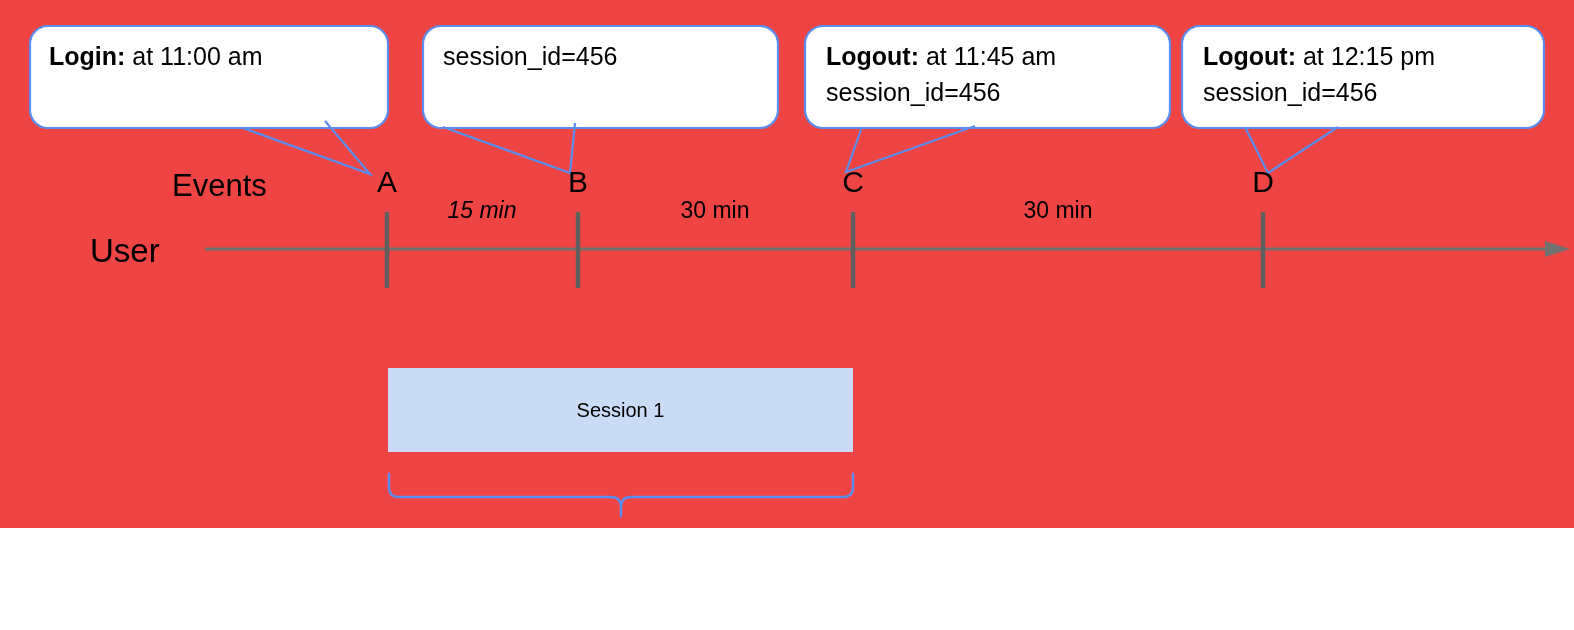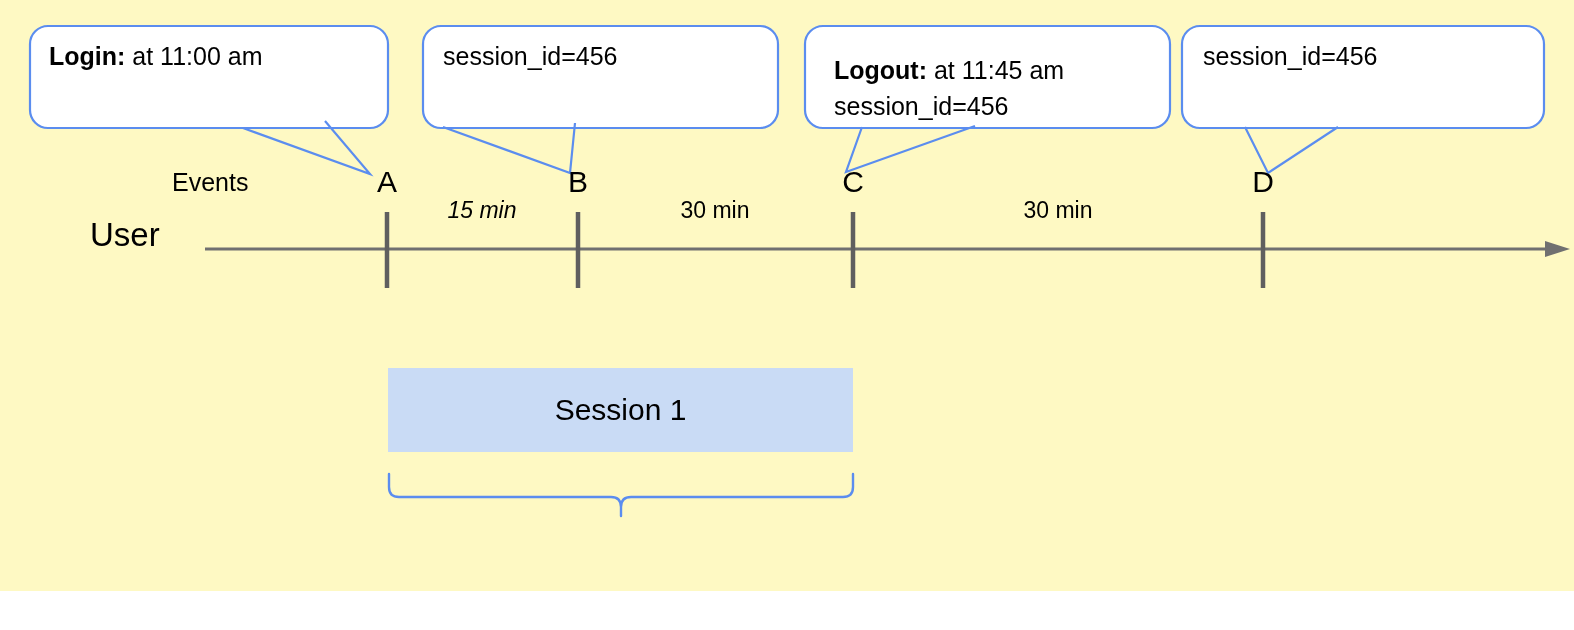--- a/index.html
+++ b/index.html
@@ -6,22 +6,22 @@
     margin: 0;
     padding: 0;
     background: #ffffff;
   }
   body {
     font-family: "Liberation Sans", sans-serif;
   }
   #canvas {
     position: relative;
     width: 1574px;
-    height: 591px;
-    background: #fef9c3;
+    height: 528px;
+    background: #ef4444;
     overflow: hidden;
   }
   svg.layer {
     position: absolute;
     top: 0;
     left: 0;
     width: 1574px;
     height: 630px;
   }
   .bubble-text {
@@ -30,21 +30,21 @@
     line-height: 36px;
     color: #000000;
     white-space: nowrap;
     letter-spacing: 0px;
   }
   .bubble-text b {
     font-weight: bold;
   }
   .axis-label {
     position: absolute;
-    font-size: 25px;
+    font-size: 31px;
     color: #000000;
     white-space: nowrap;
   }
   .big-label {
     position: absolute;
     font-size: 33px;
     color: #000000;
     white-space: nowrap;
   }
   .event-letter {
@@ -59,21 +59,21 @@
     font-size: 23px;
     color: #000000;
     white-space: nowrap;
     text-align: center;
   }
   .session-box {
     position: absolute;
     display: flex;
     align-items: center;
     justify-content: center;
-    font-size: 30px;
+    font-size: 20px;
     color: #000000;
   }
   .caption {
     position: absolute;
     font-size: 27px;
     color: #000000;
     white-space: nowrap;
     text-align: center;
   }
 </style>
@@ -166,34 +166,37 @@
   <div class="bubble-text" style="left:49px; top:38px;">
     <div>
       <b>Login:</b><span> at 11:00 am</span>
     </div>
   </div>
 
   <div class="bubble-text" style="left:443px; top:38px;">
     <div>session_id=456</div>
   </div>
 
-  <div class="bubble-text" style="left:826px; top:52px;margin-left:8px;">
+  <div class="bubble-text" style="left:826px; top:38px;">
     <div>
       <b>Logout:</b><span> at 11:45 am</span>
     </div>
     <div>session_id=456</div>
   </div>
 
   <div class="bubble-text" style="left:1203px; top:38px;">
+    <div>
+      <b>Logout:</b><span> at 12:15 pm</span>
+    </div>
     <div>session_id=456</div>
   </div>
 
   <div class="axis-label" style="left:172px; top:168px;">Events</div>
 
-  <div class="big-label" style="left:90px; top:216px;">User</div>
+  <div class="big-label" style="left:90px; top:232px;">User</div>
 
   <div class="event-letter" style="left:367px; top:165px; width:40px;">A</div>
   <div class="event-letter" style="left:558px; top:165px; width:40px;">B</div>
   <div class="event-letter" style="left:833px; top:165px; width:40px;">C</div>
   <div class="event-letter" style="left:1243px; top:165px; width:40px;">D</div>
 
   <div class="interval-label" style="left:432px; top:197px; width:100px;font-style:italic;">15 min</div>
   <div class="interval-label" style="left:665px; top:197px; width:100px;">30 min</div>
   <div class="interval-label" style="left:1008px; top:197px; width:100px;">30 min</div>
 

